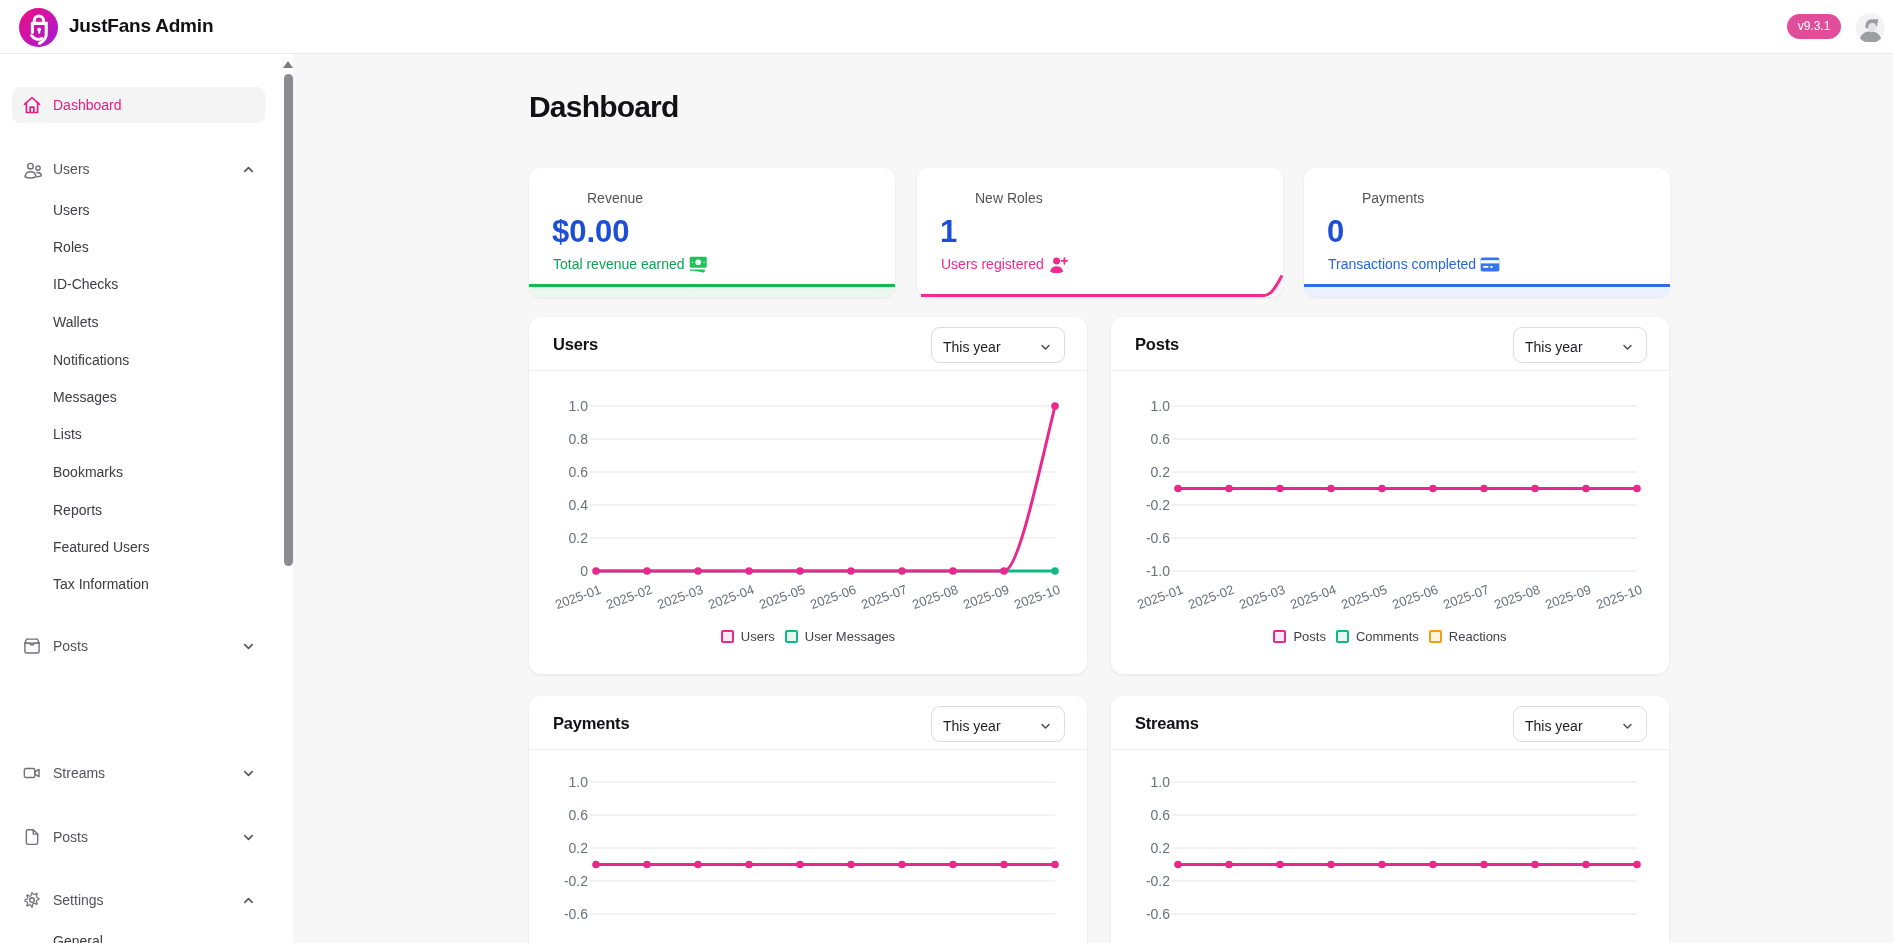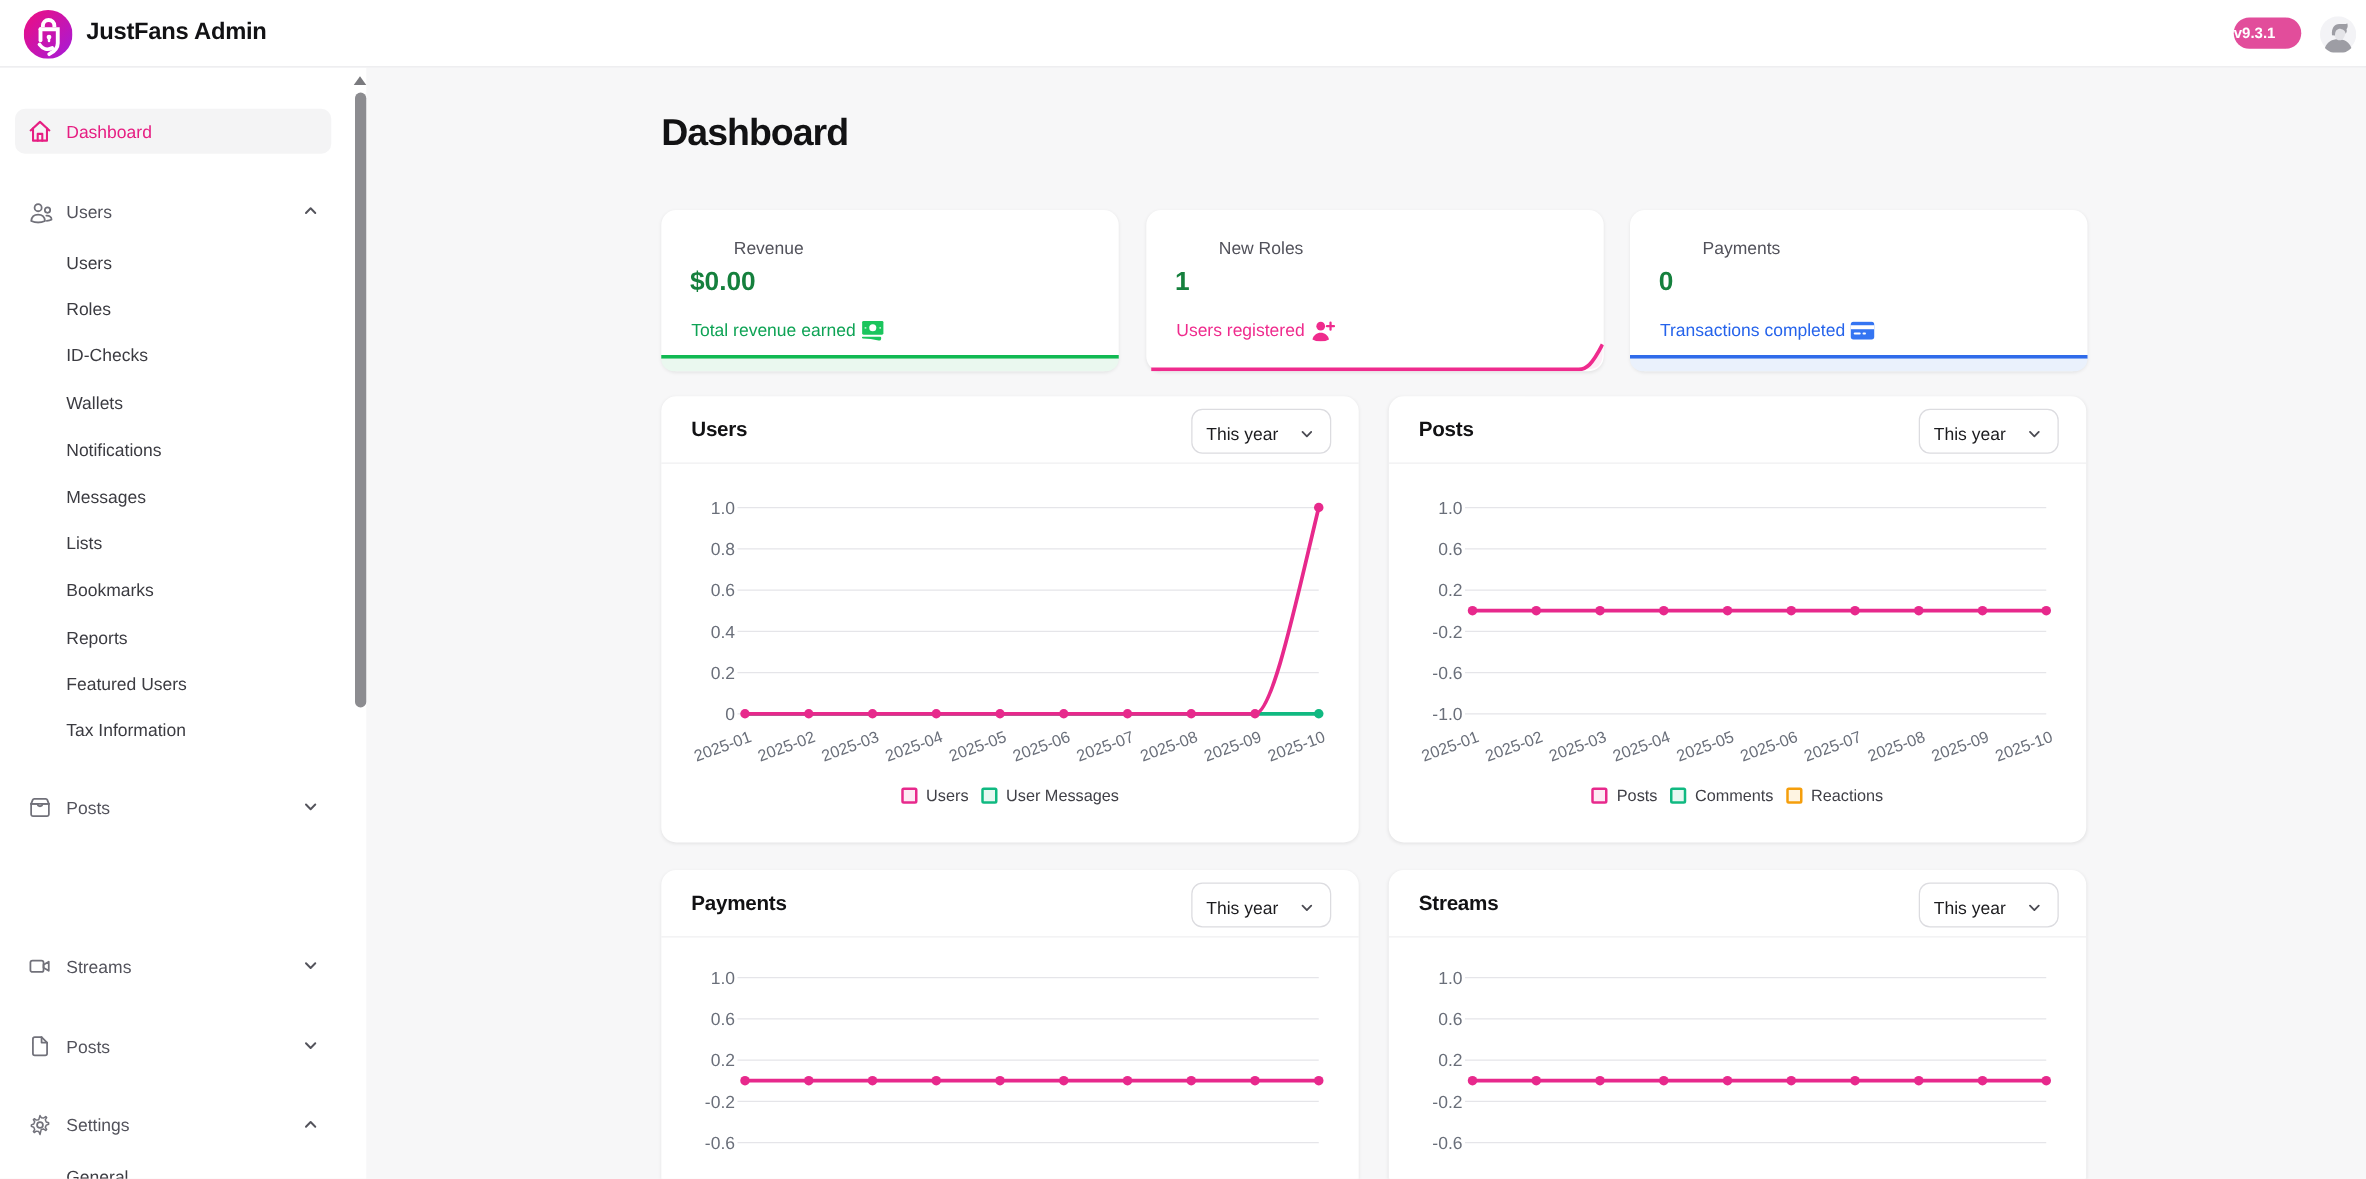--- a/index.html
+++ b/index.html
@@ -4,21 +4,21 @@
 <title>JustFans Admin</title>
 <style>
   * { box-sizing: border-box; margin: 0; padding: 0; }
   html,body { width: 1893px; height: 943px; overflow: hidden; }
   body { font-family: "Liberation Sans", sans-serif; background: #f7f7f8; color: #18181b; position: relative; }
 
   
   .topbar { position: absolute; left:0; top:0; width:1893px; height:54px; background:#fff; border-bottom:1px solid #e9e9ec; z-index:5;padding-left:41px; }
   .logo { position:absolute; left:19px; top:8px; }
   .brand { position:absolute; left:69px; top:15px; font-size:19px; font-weight:700; letter-spacing:-0.2px; color:#121214; }
-  .ver { position:absolute; left:1787px; top:14px; width:54px; height:25px; background:#e24d9b; border-radius:13px; color:#fff; font-size:12px; font-weight:700; text-align:left; line-height:25px; }
+  .ver { position:absolute; left:1787px; top:14px; width:54px; height:25px; background:#e24d9b; border-radius:13px; color:#fff; font-size:12px; font-weight:400; text-align:center; line-height:25px; }
   .avatar { position:absolute; left:1856px; top:13px; }
 
   
   .side { position:absolute; left:0; top:54px; width:293px; height:889px; background:#fff; }
   .srow { position:absolute; left:0; width:280px; height:36px; }
   .srow .sicon { position:absolute; left:22px; top:8px; width:20px; height:20px; }
   .srow .slabel { position:absolute; left:53px; top:8px; font-size:14px; line-height:20px; color:#52525b; }
   .srow .schev { position:absolute; left:242px; top:11px; }
   .srow.active { left:12px; width:253px; background:#f4f4f5; border-radius:8px; }
   .srow.active .sicon { left:10px; }
@@ -29,32 +29,32 @@
 
   
   .main { position:absolute; left:293px; top:54px; width:1600px; height:889px; }
   .content { position:absolute; left:236px; top:0; width:1141px; }
   h1.pagetitle { position:absolute; left:0; top:36px; font-size:30px; font-weight:700; color:#121214; letter-spacing:-0.8px; }
 
   
   .stats { position:absolute; left:0; top:114px; width:1141px; height:130px; }
   .stat { position:absolute; top:0; width:366px; height:129px; background:#fff; border-radius:12px; box-shadow:0 1px 3px rgba(0,0,0,0.08); }
   .stat .slab { position:absolute; left:24px; top:20px; font-size:14px; line-height:20px; color:#52525b;margin-left:34px; }
-  .stat .sval { position:absolute; left:23px; top:46px; font-size:21px; font-weight:700; color:#15803d; }
+  .stat .sval { position:absolute; left:23px; top:46px; font-size:31px; font-weight:700; color:#1d4ed8; }
   .stat .slink { position:absolute; left:24px; top:86px; font-size:14px; line-height:20px; display:flex; align-items:center; gap:4px; }
   .stat .bar { position:absolute; left:0; bottom:10px; width:100%; height:3px; }
   .stat .foot { position:absolute; left:0; bottom:0; width:100%; height:10px; border-radius:0 0 12px 12px; }
 
   
   .charts { position:absolute; left:0; top:263px; width:1141px; }
   .ccard { position:absolute; width:558px; height:357px; background:#fff; border-radius:12px; box-shadow:0 1px 3px rgba(0,0,0,0.08); }
   .ccard.cut { height:400px; }
   .chead { position:absolute; left:0; top:0; width:100%; height:54px; border-bottom:1px solid #efeff1; }
   .chead .ctitle { position:absolute; left:24px; top:18px; font-size:16.5px; font-weight:700; color:#121214; letter-spacing:-0.2px; }
-  .sel { position:absolute; right:22px; top:10px; width:112px; height:36px; border:1px solid #dcdce0; border-radius:9px; background:#fff; }
+  .sel { position:absolute; right:22px; top:10px; width:134px; height:36px; border:1px solid #dcdce0; border-radius:9px; background:#fff; }
   .sel .seltxt { position:absolute; left:11px; top:10px; font-size:14px; line-height:18px; color:#1c1c1f; }
   .sel svg { position:absolute; right:11px; top:13px; }
   .cbody { position:absolute; left:0; top:54px; }
   .legend { position:absolute; left:0; top:312px; width:558px; display:flex; justify-content:center; gap:10px; }
   .litem { display:flex; align-items:center; gap:7px; font-size:13px; color:#3f3f46; }
   .lbox { width:13px; height:13px; border-radius:2px; }
 </style>
 </head>
 <body>
 

